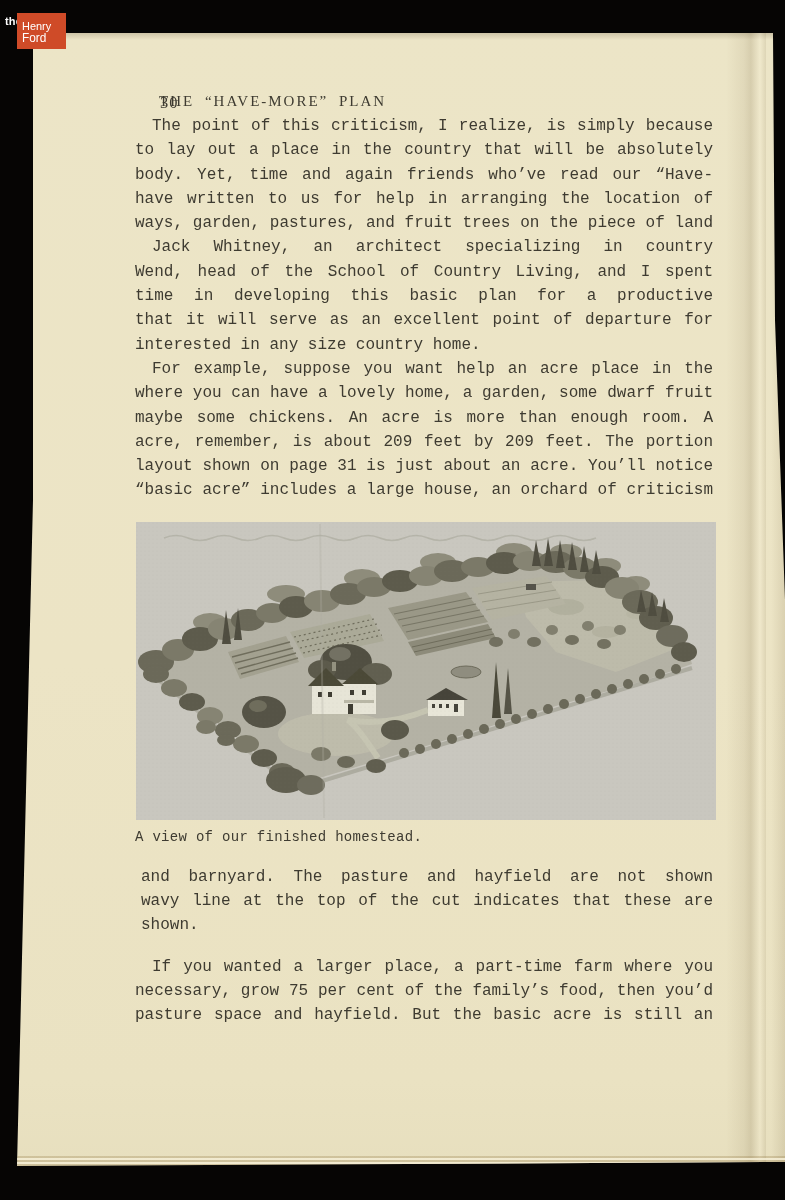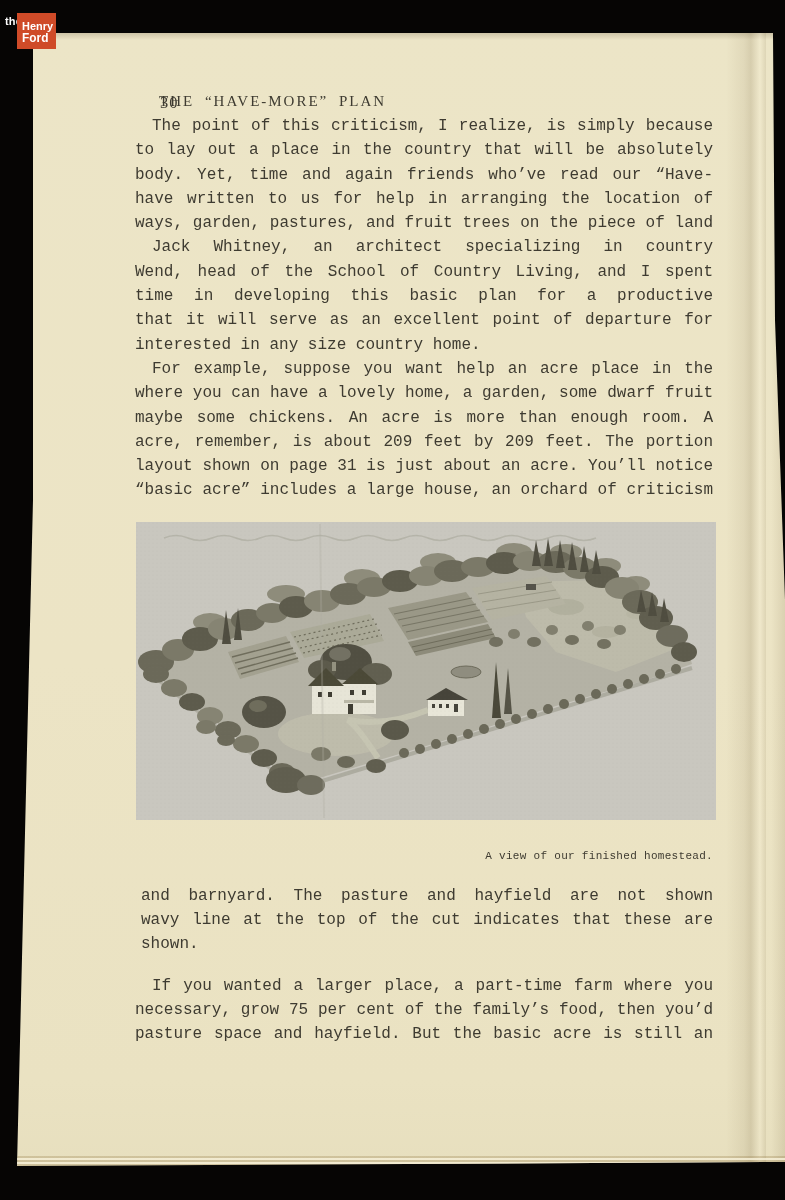--- a/index.html
+++ b/index.html
@@ -14,36 +14,36 @@
   .page .fold{position:absolute;top:33px;bottom:34px;left:726px;width:40px;
         background:linear-gradient(90deg,rgba(90,70,30,0),rgba(90,70,30,.08) 45%,rgba(90,70,30,.15) 62%,rgba(255,248,224,.20) 85%,rgba(90,70,30,.10));}
   .page .right-edge{position:absolute;top:33px;bottom:34px;right:0;width:14px;
         background:linear-gradient(90deg,rgba(90,70,30,0),rgba(90,70,30,.12));}
   .page .bottom-edge{position:absolute;left:17px;right:0;bottom:32px;height:12px;
         background:repeating-linear-gradient(180deg,rgba(150,126,74,.30) 0 1.5px,rgba(243,236,211,.85) 1.5px 4.2px);}
   
   .logo{position:absolute;left:4px;top:12px;width:60px;height:42px;}
   .logo-the{position:absolute;left:1px;top:3px;color:#fff;
         font-family:"Liberation Sans",sans-serif;font-size:11px;font-weight:600;letter-spacing:.2px;}
-  .logo-box{position:absolute;left:13px;top:1px;width:39px;height:36px;
-        color:#fff;font-family:"Liberation Sans",sans-serif;font-weight:bold;line-height:1;}
+  .logo-box{position:absolute;left:13px;top:1px;width:49px;height:36px;
+        color:#fff;font-family:"Liberation Sans",sans-serif;font-weight:normal;line-height:1;}
   .logo-henry{position:absolute;left:5px;top:8px;font-size:11.5px;transform:scaleX(.95);transform-origin:left;}
   .logo-ford{position:absolute;left:5px;top:19px;font-size:12.5px;transform:scaleX(.95);transform-origin:left;}
   
   .content{position:absolute;left:135px;top:0;width:578px;color:#3e3b31;}
   .pagehead{position:absolute;top:93px;left:0;width:100%;height:22px;margin-left:24px;}
   .pagenum{position:absolute;left:1px;top:0;font-size:16.5px;letter-spacing:1px;}
   .runtitle{display:block;text-align:left;font-size:15px;letter-spacing:2px;word-spacing:5px;}
   .bodytext{position:absolute;top:114px;left:0;width:578px;font-size:16px;font-family:Liberation Mono, monospace;}
   .tl{height:24.3px;line-height:24.3px;overflow:hidden;text-align:justify;
       text-align-last:justify;-moz-text-align-last:justify;}
   .tl.ind{text-indent:17px;}
   .tl.last{text-align-last:left;-moz-text-align-last:left;}
   figure.plate{margin:19px 0 0 1px;padding:0;width:580px;height:298px;}
-  .caption{margin-top:26px;text-align:right;font-size:11px;letter-spacing:.3px;height:20px;line-height:20px;}
+  .caption{margin-top:7px;text-align:left;font-size:14px;letter-spacing:.3px;height:20px;line-height:20px;}
   .mt18{margin-top:18px;margin-left:6px;}
   .mt7{margin-top:17px;}
 </style>
 </head>
 <body>
 
 <div class="stage">
 
   <div class="page">
     <div class="top-shade"></div>

